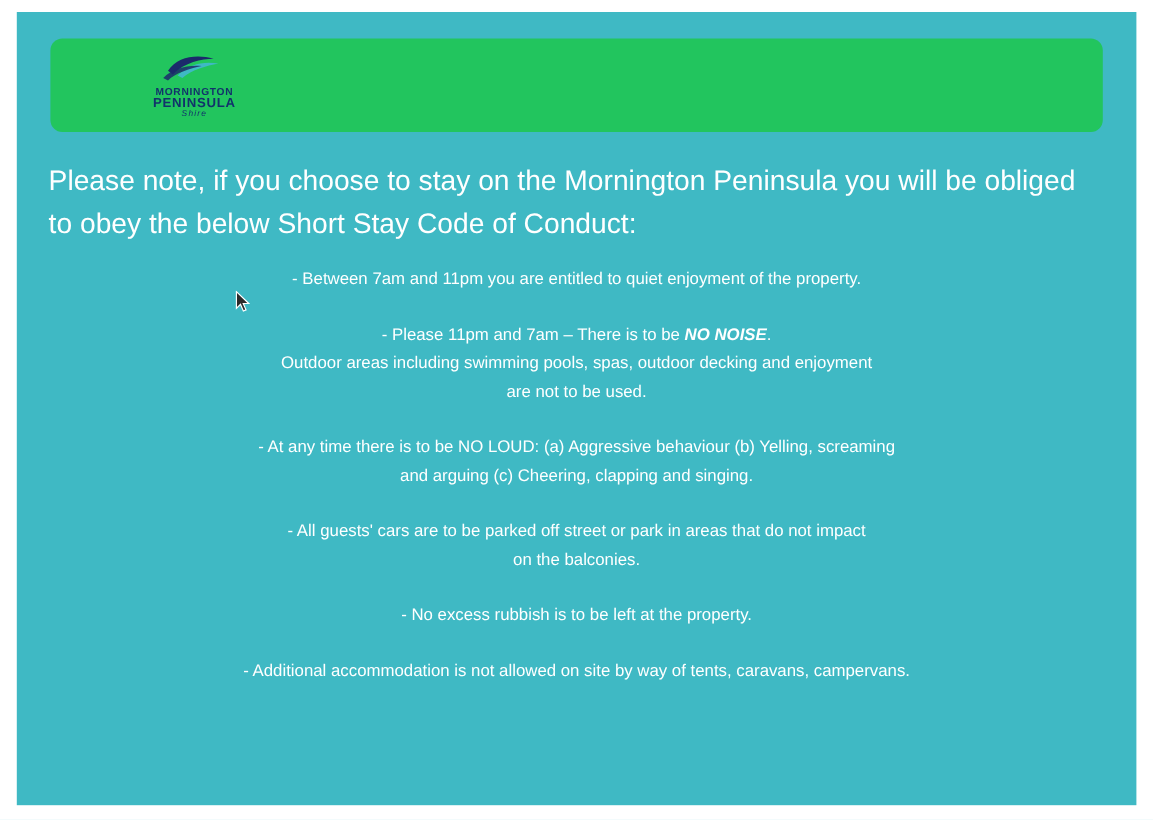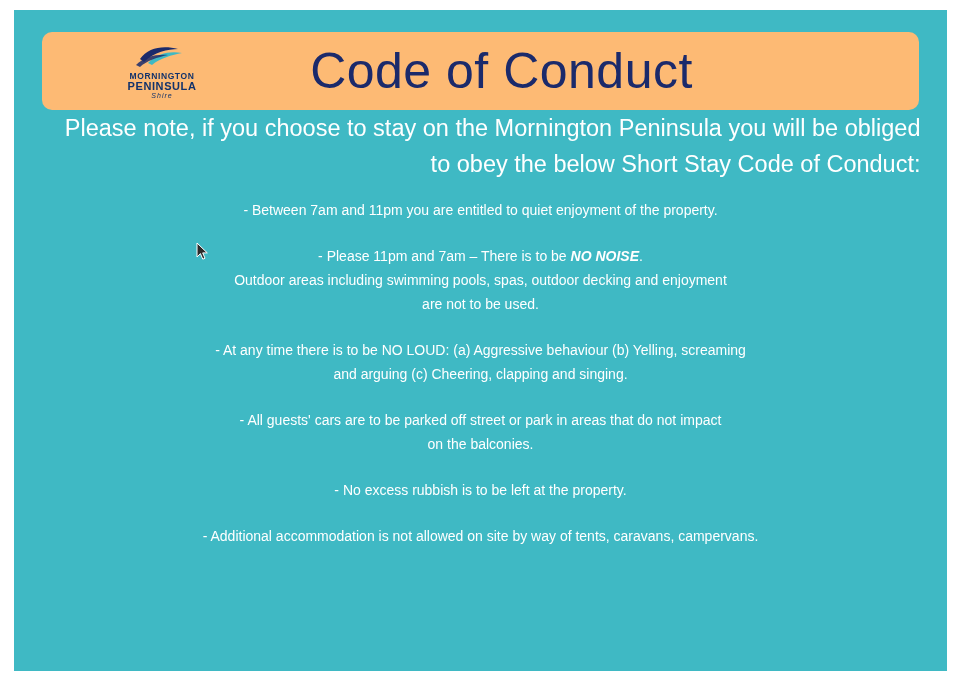--- a/index.html
+++ b/index.html
@@ -29,21 +29,21 @@
     box-sizing: border-box;
     padding: 22px 24px 10px 24px;
     display: flex;
     flex-direction: column;
     align-items: center;
   }
   
   .header-bar {
     width: 877px;
     height: 78px;
-    background: #fdba74;
+    background: #22c55e;
     border-radius: 10px;
     display: flex;
     align-items: center;
     position: relative;
     box-sizing: border-box;
     padding: 0 18px;
     flex: none;
   }
   .logo-block {
     display: flex;
@@ -91,25 +91,25 @@
     font-size: 50px;
     color: #1b2a6b;
     font-weight: normal;
     letter-spacing: 0.5px;
     margin-right: 120px;
     line-height: 56px;
   }
   
   .intro {
     width: 880px;
-    text-align: right;
+    text-align: left;
     color: #ffffff;
     font-size: 23.5px;
     line-height: 36px;
-    margin-top: 0;
+    margin-top: 22px;
     flex: none;
   }
   
   .rules {
     width: 880px;
     margin-top: 16px;
     display: flex;
     flex-direction: column;
     align-items: center;
   }
@@ -148,21 +148,20 @@
           <svg width="56" height="26" viewBox="0 0 56 26">
             <path d="M6 16 C14 4, 30 2, 44 6 C34 6, 20 9, 10 19 Z" fill="#1b2a6b"></path>
             <path d="M14 20 C24 10, 36 8, 48 10 C38 12, 26 15, 18 22 Z" fill="#3fb9c4"></path>
             <path d="M2 22 C10 14, 22 11, 34 12 C24 14, 12 18, 6 24 Z" fill="#1b2a6b" opacity="0.85"></path>
           </svg>
         </div>
         <div class="logo-text-1">MORNINGTON</div>
         <div class="logo-text-2">PENINSULA</div>
         <div class="logo-text-3">Shire</div>
       </div>
-      <div class="poster-title">Code of Conduct</div>
     </div>
 
     <div class="intro">Please note, if you choose to stay on the Mornington Peninsula you will be obliged to obey the below Short Stay Code of Conduct:</div>
 
     <div class="rules">
 
       <div class="rule">
         <span class="line">-  Between 7am and 11pm you are entitled to quiet enjoyment of the property.</span>
       </div>
 

